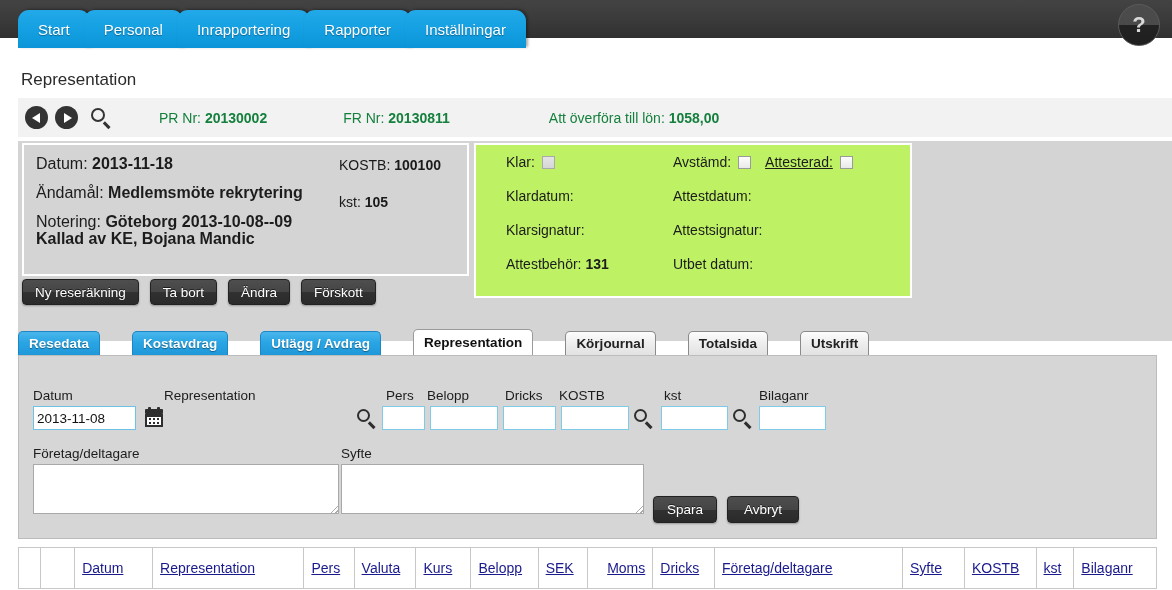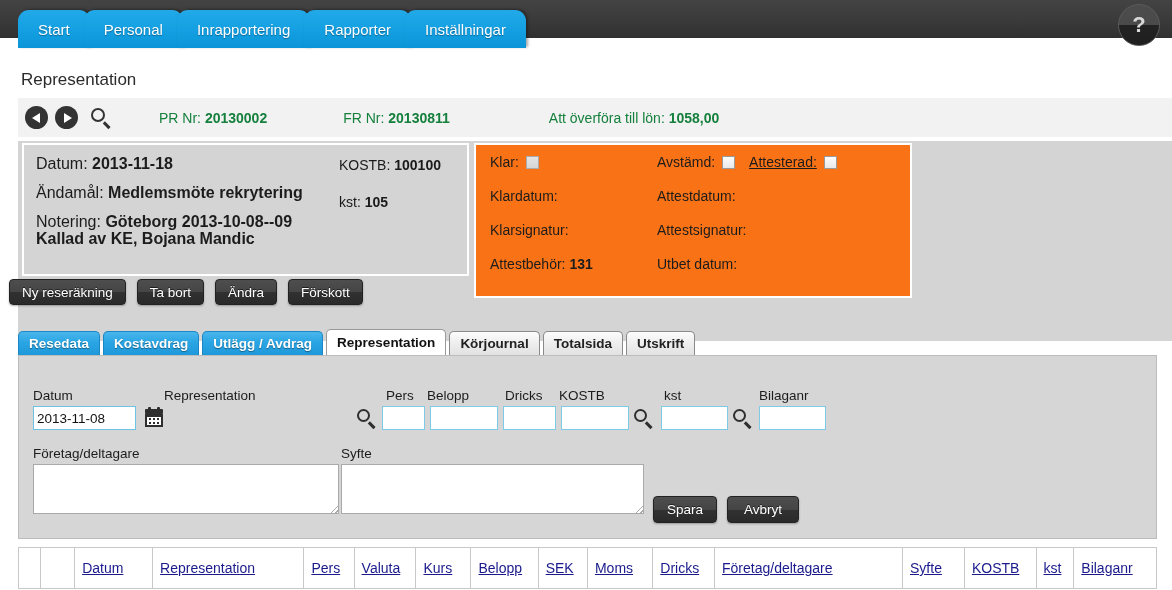--- a/index.html
+++ b/index.html
@@ -90,53 +90,53 @@
   }
   .panel-left .row { font-size:16px; color:#1c1c1c; line-height:17px; margin-bottom:12px; }
   .panel-left .row.last { margin-bottom:0; }
   .panel-left .kol {
     position:absolute; left:315px; top:12px; font-size:14px;
   }
   .panel-left .kol .r2 { margin-top:21px; }
 
   .panel-right {
     position:absolute; left:456px; top:2px; width:438px; height:155px;
-    background:#f97316; border:2px solid #ffffff;
-    padding:9px 14px;
+    background:#bef264; border:2px solid #ffffff;
+    padding:9px 30px;
     font-size:14px; color:#1c1c1c;
   }
   .pr-row { display:flex; align-items:center; margin-bottom:18px; }
   .pr-row.last { margin-bottom:0; }
   .pr-c1 { width:167px; display:flex; align-items:center; }
   .pr-c2 { display:flex; align-items:center; }
   .cbx {
     width:13px; height:13px; margin-left:7px;
     border:1px solid #9a9a9a;
     background:linear-gradient(to bottom,#fdfdfd,#e9e9e9);
     display:inline-block; cursor:pointer;
   }
   .cbx.dim { background:linear-gradient(to bottom,#e4e4e4,#d6d6d6); border-color:#aaa; }
 
   
-  .actions { position:absolute; left:9px; top:279px; display:flex; gap:11px; }
+  .actions { position:absolute; left:22px; top:279px; display:flex; gap:11px; }
   .btn-dark {
     height:26px; padding:0 12px;
     background:linear-gradient(to bottom,#4e4e4e 0%,#454545 50%,#313131 51%,#2a2a2a 100%);
     border:1px solid #222; border-radius:4px;
     color:#ffffff; font-size:13.5px;
     display:flex; align-items:center; justify-content:center;
     text-shadow:0 -1px 0 rgba(0,0,0,.6);
     box-shadow:0 1px 2px rgba(0,0,0,.3);
     cursor:pointer; white-space:nowrap;
   }
 
   
   .sec-tabs {
     position:absolute; left:18px; top:331px; width:1014px; height:24px;
-    display:flex; align-items:flex-end;
+    display:flex; align-items:flex-end;gap:29px;
   }
   .sec-tab {
     height:24px; padding:0 10px;
     display:flex; align-items:center; justify-content:center;
     font-size:13.5px; font-weight:bold;
     border:1px solid #8a8a8a; border-bottom:none;
     border-radius:5px 5px 0 0;
     margin-right:3px;
     white-space:nowrap; cursor:pointer;
   }
@@ -409,21 +409,21 @@
       <tr class="hdr">
     <td style="width:19px;"></td>
     <td style="width:30px;"></td>
     <td style="width:68px;"><a>Datum</a></td>
     <td style="width:132px;"><a>Representation</a></td>
     <td style="width:42px;"><a>Pers</a></td>
     <td style="width:54px;"><a>Valuta</a></td>
     <td style="width:48px;"><a>Kurs</a></td>
     <td style="width:58px;"><a>Belopp</a></td>
     <td style="width:42px;"><a>SEK</a></td>
-    <td style="width:57px;"><a>Moms</a></td>
+    <td style="width:57px;text-align:right;"><a>Moms</a></td>
     <td style="width:52px;"><a>Dricks</a></td>
     <td style="width:164px;"><a>Företag/deltagare</a></td>
     <td style="width:54px;"><a>Syfte</a></td>
     <td style="width:62px;"><a>KOSTB</a></td>
     <td style="width:33px;"><a>kst</a></td>
     <td style="width:72px;"><a>Bilaganr</a></td>
   </tr>
 </tbody>
   </table>
 

